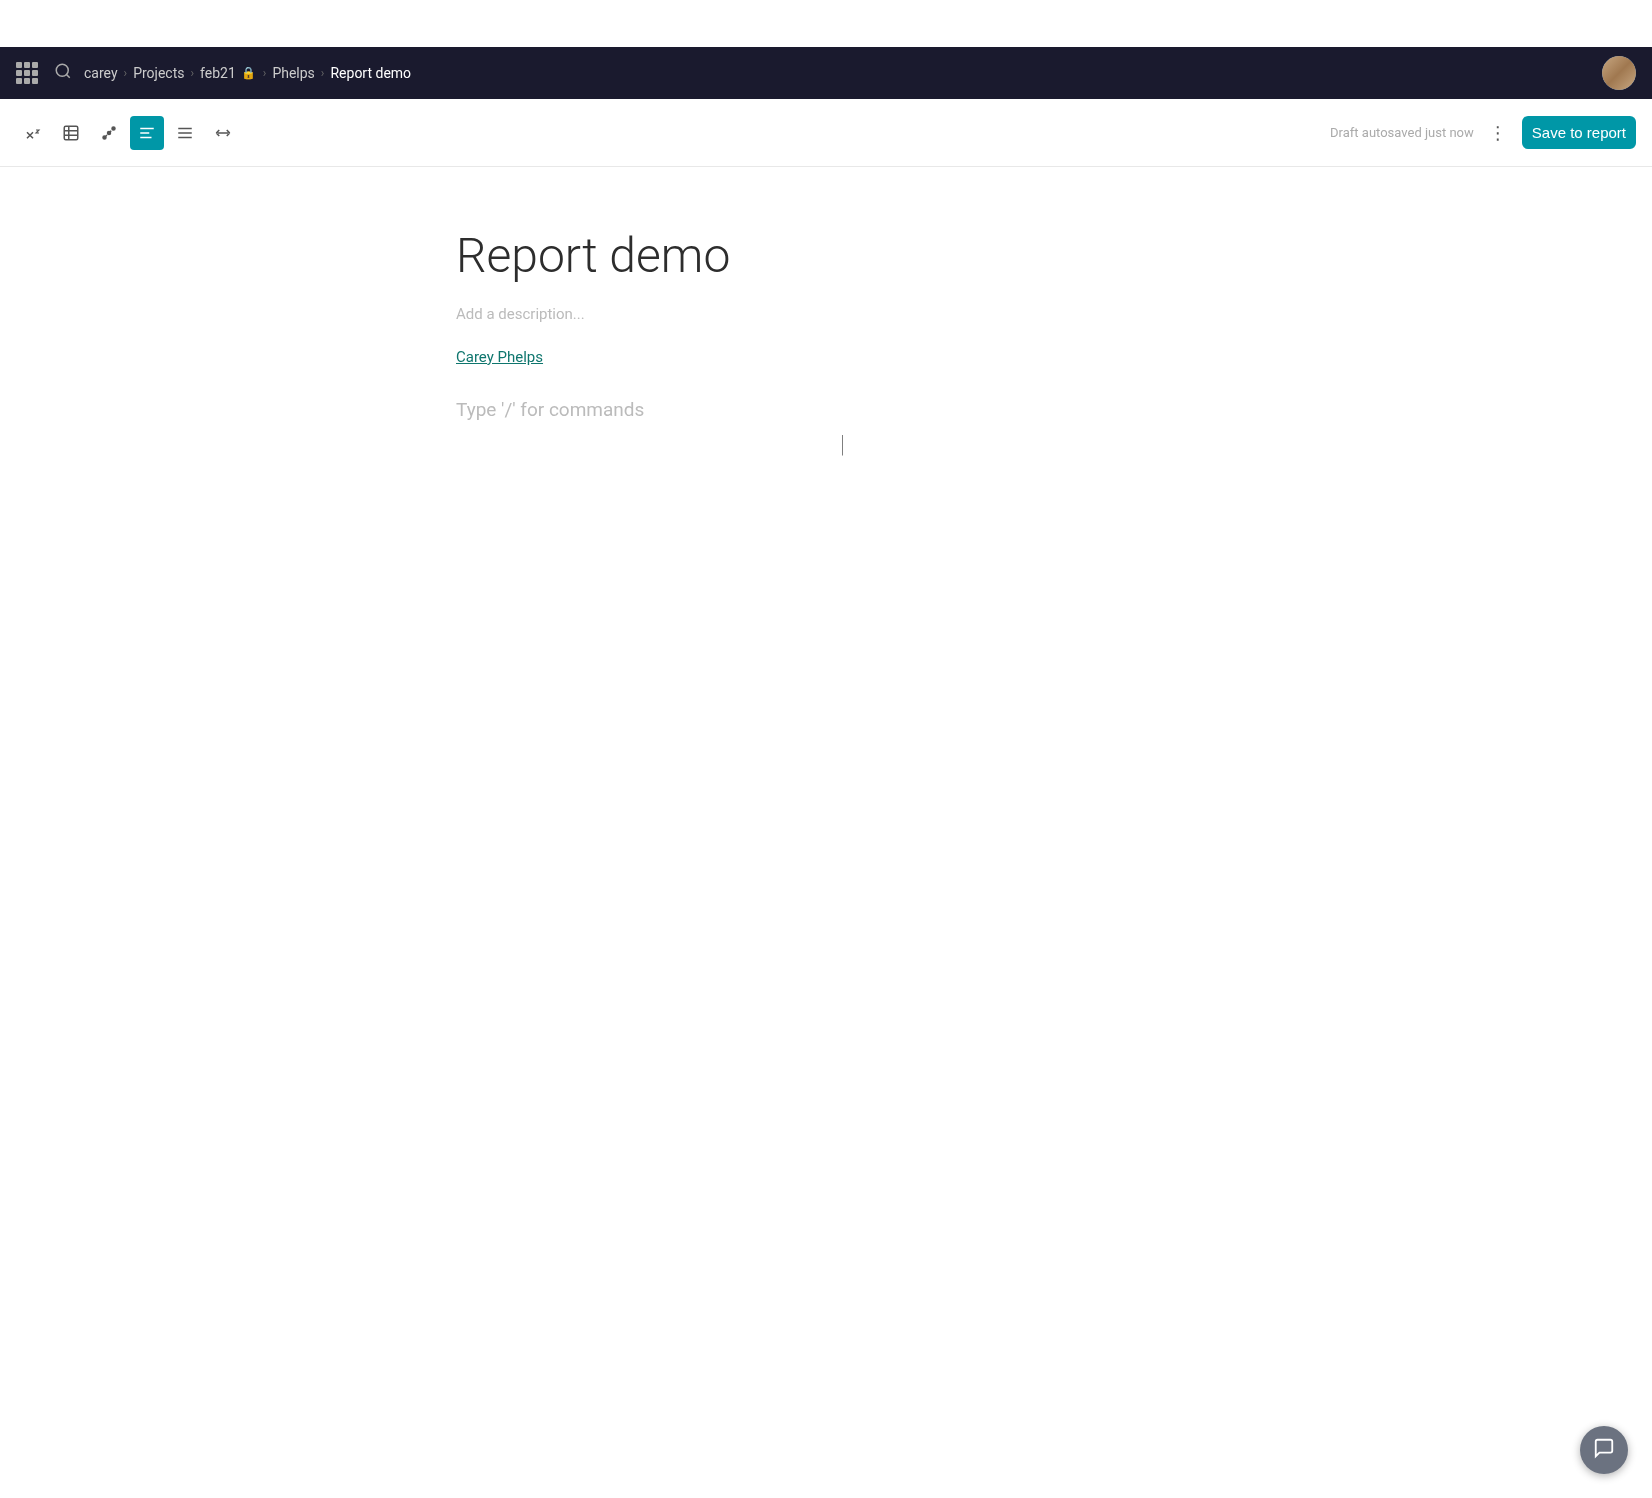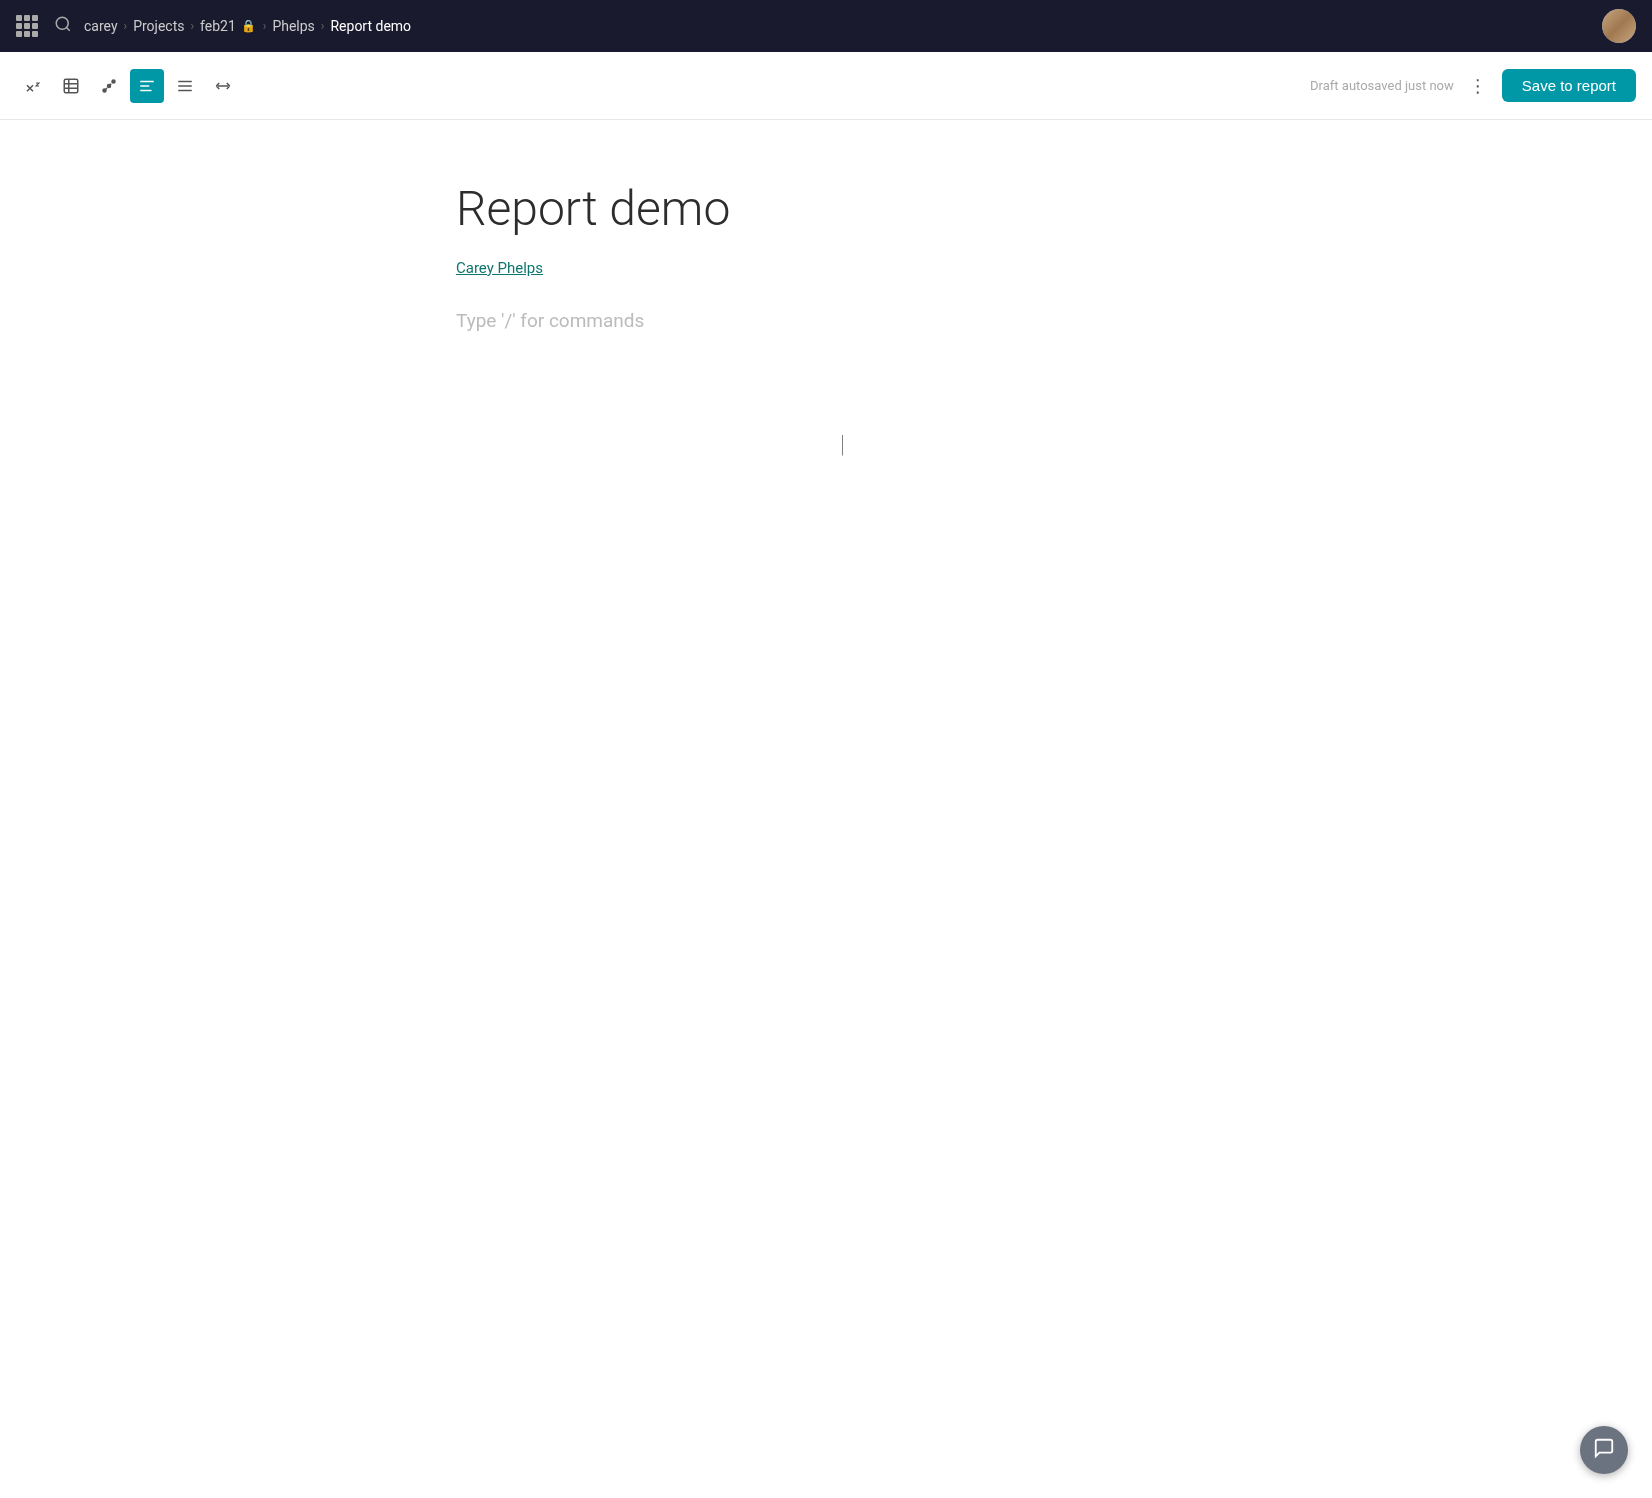--- a/index.html
+++ b/index.html
@@ -7,20 +7,21 @@
 
     
     .nav-bar {
       background: #1a1a2e;
       height: 52px;
       display: flex;
       align-items: center;
       padding: 12px 16px;
       gap: 8px;
       color: #ccc;
+      margin-top: 47px;
     }
     .nav-grid-icon {
       display: grid;
       grid-template-columns: repeat(3, 6px);
       grid-template-rows: repeat(3, 6px);
       gap: 2px;
       cursor: pointer;
       margin-right: 8px;
     }
     .nav-grid-icon span {
@@ -128,21 +129,21 @@
       align-items: center;
       justify-content: center;
       color: #555;
       font-size: 18px;
     }
     .save-btn {
       background: #0097a7;
       color: #fff;
       border: none;
       border-radius: 6px;
-      padding: 8px 20px;
+      padding: 8px 10px;
       font-size: 15px;
       font-weight: 500;
       cursor: pointer;
       white-space: nowrap;
     }
 
     
     .main-content {
       padding: 60px 80px;
       max-width: 900px;
@@ -297,20 +298,21 @@
     <span class="draft-status">Draft autosaved just now</span>
     <button class="toolbar-more-btn">
       <span>⋮</span>
     </button>
     <button class="save-btn">Save to report</button>
   </div>
 </div>
 
 <div class="main-content">
   <h1 class="report-title">Report demo</h1>
+  <p class="report-description">Add a description...</p>
   <a class="report-author">Carey Phelps</a>
   <p class="report-commands-hint">Type '/' for commands</p>
 </div>
 
 <div class="text-cursor">|</div>
 
 <div class="chat-widget">
   <span class="chat-widget-icon">
     <svg width="22" height="22" viewBox="0 0 24 24" fill="none" stroke="white" stroke-width="2">
       <path d="M21 15a2 2 0 0 1-2 2H7l-4 4V5a2 2 0 0 1 2-2h14a2 2 0 0 1 2 2z"></path>

